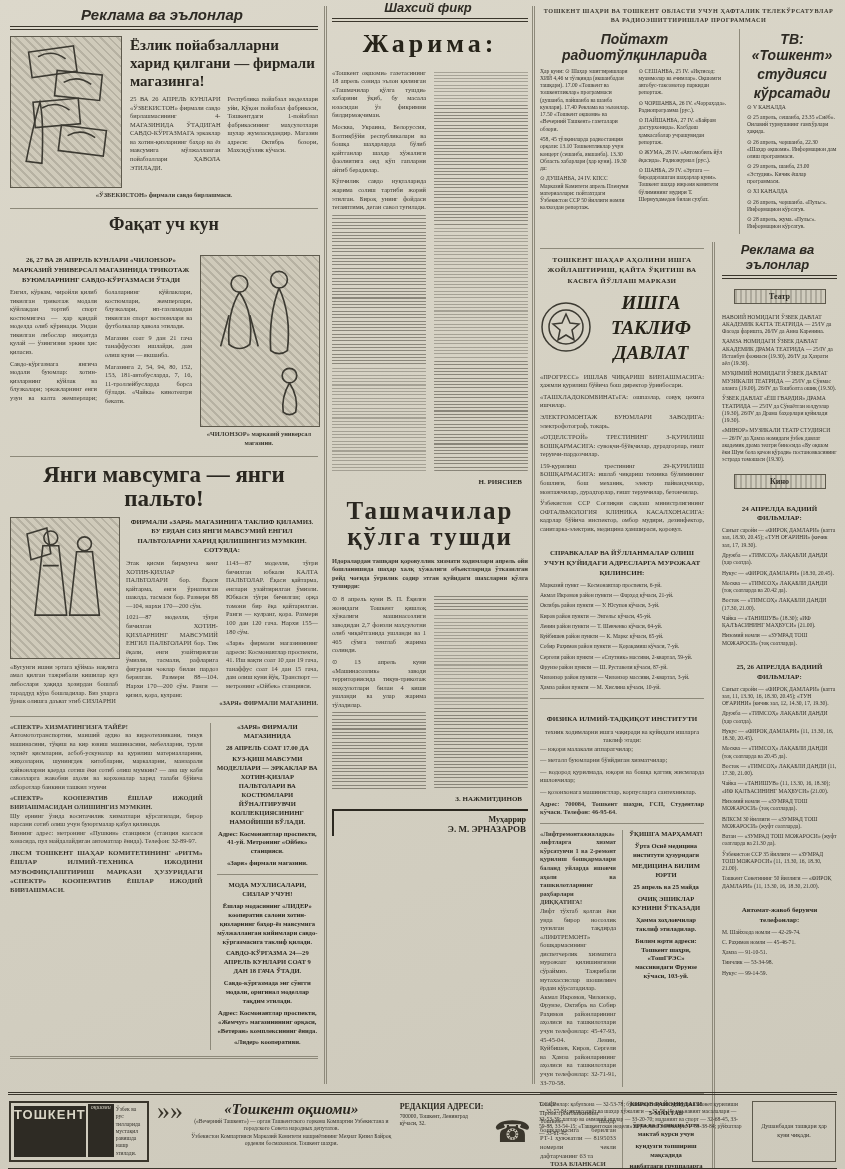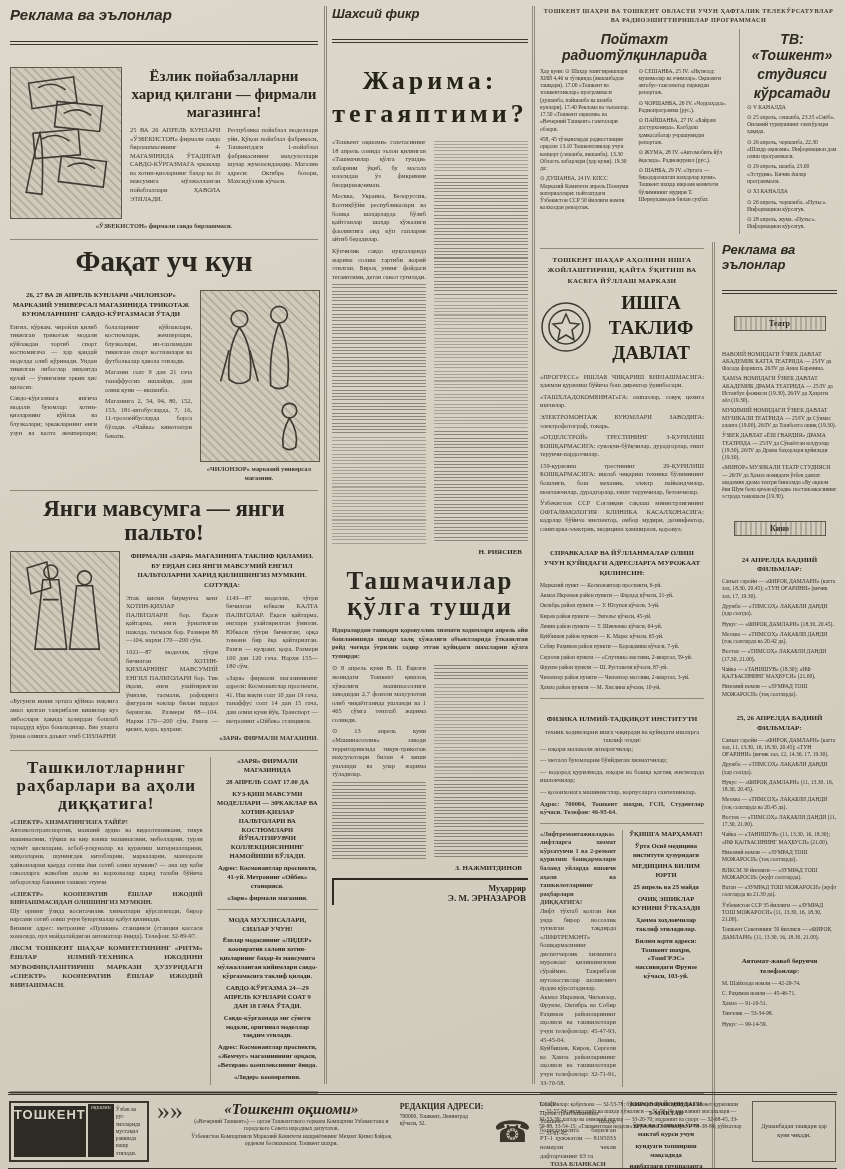--- a/index.html
+++ b/index.html
@@ -4,39 +4,39 @@
 <style>
   html,body{margin:0;padding:0;background:#777;}
   .page{position:relative;width:845px;height:1169px;margin:0 auto;overflow:hidden;
         background:linear-gradient(160deg,#dcd8cb 0%,#d5d1c3 40%,#cdc9bb 100%);
         font-family:"Liberation Serif",serif;color:#33302a;}
   .vrule{position:absolute;top:6px;height:1078px;border-left:3px double #8d897a;}
   .hline{border-top:1px solid #8d897a;margin:6px 0;}
   .dline{border-top:3px double #8d897a;margin:6px 0;}
 
   .col-a{position:absolute;left:10px;top:6px;width:308px;}
-  .col-b{position:absolute;left:332px;top:6px;width:196px;}
+  .col-b{position:absolute;left:332px;top:0;width:196px;}
   .col-c{position:absolute;left:540px;top:6px;width:297px;}
 
   .script-head{font-family:"Liberation Sans",sans-serif;font-style:italic;font-weight:bold;
-    font-size:15px;color:#2e2b24;text-align:left;padding-right:4px;
-    border-bottom:4px double #3a362c;padding-bottom:18px;margin-bottom:22px;}
+    font-size:15px;color:#2e2b24;text-align:center;padding-right:4px;
+    border-bottom:4px double #3a362c;padding-bottom:3px;margin-bottom:6px;}
   .script-head.small{font-size:13px;}
 
   .t{font-size:6.4px;line-height:1.34;text-align:justify;color:#3a372f;}
   .tc{text-align:center;}
   .tiny{font-size:5.6px;line-height:1.3;}
   .capslead{font-size:6.8px;font-weight:bold;text-align:center;line-height:1.4;color:#2c2921;}
   .cols2{column-count:2;column-gap:8px;}
   .fill{background:repeating-linear-gradient(180deg,rgba(62,58,48,.5) 0 1px,rgba(0,0,0,0) 1px 3.3px);
         margin:3px 0;border-radius:1px;}
   .fill.lt{opacity:.65;}
 
   .hl-serif{font-weight:bold;color:#2a2720;text-align:center;font-size:24px;line-height:1.05;}
-  .hl-mid{font-weight:bold;color:#2a2720;text-align:center;font-size:15px;line-height:1.2;}
+  .hl-mid{font-weight:bold;color:#2a2720;font-size:15px;line-height:1.2;}
   .hl-line{font-weight:bold;color:#262319;text-align:center;font-size:26px;letter-spacing:4px;line-height:1.25;}
   .byline{text-align:right;font-weight:bold;font-size:7px;margin:4px 6px 6px 0;color:#2c2921;}
 
   .illus{border:1px solid #5d594c;background:
      repeating-linear-gradient(45deg,rgba(70,66,55,.18) 0 2px,rgba(0,0,0,0) 2px 6px),#cfcaba;
      display:flex;align-items:center;justify-content:center;}
   .illus svg{width:92%;height:92%;}
 
   .adbox{margin-bottom:8px;}
   .sideads{border-left:1px solid #8d897a;padding-left:6px;}
@@ -51,22 +51,22 @@
   .prog-title{font-family:"Liberation Sans",sans-serif;font-style:italic;font-weight:bold;
     font-size:14px;text-align:center;color:#2e2b24;margin:2px 0 5px;}
   .li-item{margin-bottom:3px;}
 
   .c-split{display:flex;gap:8px;margin-top:8px;}
   .c1{width:164px;}
   .c2{flex:1;border-left:3px double #8d897a;padding-left:7px;}
 
   .jobs-org{font-size:7px;font-weight:bold;text-align:center;line-height:1.5;letter-spacing:.4px;color:#2c2921;}
   .jobs-head-row{display:flex;align-items:center;gap:6px;margin:6px 0;}
-  .jobs-title{font-weight:bold;font-size:19px;line-height:1.15;text-align:center;flex:1;color:#262319;}
-  .badge{border:1px solid #5d594c;margin:20px auto;padding:2px 10px;width:70px;text-align:center;
+  .jobs-title{font-style:italic;font-weight:bold;font-size:19px;line-height:1.15;text-align:center;flex:1;color:#262319;}
+  .badge{border:1px solid #5d594c;margin:10px auto;padding:2px 10px;width:70px;text-align:center;
      font-size:8px;font-weight:bold;background:
      repeating-linear-gradient(90deg,rgba(70,66,55,.25) 0 2px,rgba(0,0,0,0) 2px 5px),#d0ccbd;}
   .sec-title{font-size:7px;font-weight:bold;text-align:center;margin:16px 0 3px;color:#2c2921;line-height:1.4;}
 
   .minirow{display:flex;gap:6px;}
   .minirow>div{flex:1;}
   .minirow .rbrd{border-left:1px solid #8d897a;padding-left:5px;}
 
   .footer{position:absolute;left:8px;right:8px;top:1092px;}
   .f-row{display:flex;gap:8px;align-items:stretch;border:1px solid #55523f00;}
@@ -116,21 +116,21 @@
             <div class="t" style="flex:1;">25 ВА 26 АПРЕЛЬ КУНЛАРИ «ЎЗБЕКИСТОН» фирмали савдо бирлашмасининг 4-МАГАЗИНИДА ЎТАДИГАН САВДО-КЎРГАЗМАГА эркаклар ва хотин-қизларнинг баҳор ва ёз мавсумига мўлжалланган пойабзаллари ҲАВОЛА ЭТИЛАДИ.</div>
             <div class="t" style="flex:1;">Республика пойабзал моделлари уйи, Қўқон пойабзал фабрикаси, Тошкентдаги 1-пойабзал фабрикасининг маҳсулотлари шулар жумласидандир. Магазин адреси: Октябрь бозори, Махсидўзлик кўчаси.</div>
           </div>
         </div>
       </div>
       <div class="t tc" style="font-weight:bold;margin-top:3px;">«ЎЗБЕКИСТОН» фирмали савдо бирлашмаси.</div>
     </div>
     <div class="hline"></div>
 
     <div class="adbox">
-      <div class="hl-serif" style="font-size:29px;margin:4px 0 14px;">Фақат уч кун</div>
+      <div class="hl-serif" style="font-size:18px;margin:4px 0 22px;">Фақат уч кун</div>
       <div style="display:flex;gap:8px;">
         <div style="flex:1;">
           <div class="capslead">26, 27 ВА 28 АПРЕЛЬ КУНЛАРИ «ЧИЛОНЗОР» МАРКАЗИЙ УНИВЕРСАЛ МАГАЗИНИДА ТРИКОТАЖ БУЮМЛАРНИНГ САВДО-КЎРГАЗМАСИ ЎТАДИ</div>
           <div class="cols2" style="margin-top:4px;">
               <div class="t li-item">Енгил, кўркам, чиройли қилиб тикилган трикотаж модали кўйлакдан тортиб спорт костюмигача — ҳар қандай моделда олиб кўринади. Ундан тикилган либослар ниҳоятда қулай — ўзингизни эркин ҳис қиласиз.</div>
               <div class="t li-item">Савдо-кўргазмага янгича модали буюмлар: хотин-қизларнинг кўйлак ва блузкалари; эркакларнинг енги узун ва калта жемперлари; болаларнинг кўйлаклари, костюмлари, жемперлари, блузкалари, ип-газламадан тикилган спорт костюмлари ва футболкалар ҳавола этилади.</div>
               <div class="t li-item">Магазин соат 9 дан 21 гача танаффуссиз ишлайди, дам олиш куни — якшанба.</div>
               <div class="t li-item">Магазинга 2, 54, 94, 80, 152, 153, 181-автобусларда, 7, 16, 11-троллейбусларда борса бўлади. «Чайка» кинотеатри бекати.</div>
             </div>
         </div>
@@ -180,21 +180,20 @@
               <div class="t li-item">«Заря» фирмали магазинининг адреси: Космонавтлар проспекти, 41. Иш вақти соат 10 дан 19 гача, танаффус соат 14 дан 15 гача, дам олиш куни йўқ. Транспорт — метронинг «Ойбек» станцияси.</div>
             </div>
           <div class="t" style="font-weight:bold;text-align:right;">«ЗАРЯ» ФИРМАЛИ МАГАЗИНИ.</div>
         </div>
       </div>
     </div>
     <div class="hline"></div>
 
     <div style="display:flex;gap:7px;">
       <div style="flex:1.9;">
-        <div class="hl-serif" style="font-size:17px;letter-spacing:1px;margin:2px 0 5px;">Ташкилотларнинг раҳбарлари ва аҳоли диққатига!</div>
         <div class="t" style="font-weight:bold;">«СПЕКТР» ХИЗМАТИНГИЗГА ТАЙЁР!</div>
         <div class="t">Автомототранспортни, маиший аудио ва видеотехникани, тикув машинасини, тўқиш ва кир ювиш машинасини, мебелларни, турли эҳтиёт қисмларни, асбоб-ускуналар ва қурилиш материалларини, жиҳозларни, шунингдек китобларни, маркаларни, манзарали ҳайвонларни қаерда сотиш ёки сотиб олиш мумкин? — ана шу каби саволларга жавобни аҳоли ва корхоналар харид талаби бўйича ахборотлар банкини ташкил этувчи</div>
         <div class="t" style="font-weight:bold;margin-top:3px;">«СПЕКТР» КООПЕРАТИВ ЁШЛАР ИЖОДИЙ БИРЛАШМАСИДАН ОЛИШИНГИЗ МУМКИН.</div>
         <div class="t">Шу ернинг ўзида воситачилик хизматлари кўрсатилади, бирор нарсани сотиб олиш учун буюртмалар қабул қилинади.</div>
         <div class="t">Бизнинг адрес: метронинг «Пушкин» станцияси (станция кассаси хонасида, пул майдалайдиган автоматлар ёнида). Телефон: 32-89-97.</div>
         <div class="t" style="font-weight:bold;margin-top:3px;font-size:7px;">ЛКСМ ТОШКЕНТ ШАҲАР КОМИТЕТИНИНГ «РИТМ» ЁШЛАР ИЛМИЙ-ТЕХНИКА ИЖОДИНИ МУВОФИҚЛАШТИРИШ МАРКАЗИ ҲУЗУРИДАГИ «СПЕКТР» КООПЕРАТИВ ЁШЛАР ИЖОДИЙ БИРЛАШМАСИ.</div>
       </div>
       <div class="sideads" style="flex:1;">
         <div>
             <div class="side-h li-item">«ЗАРЯ» ФИРМАЛИ МАГАЗИНИДА</div>
@@ -216,21 +215,20 @@
     </div>
 
     <div class="dline"></div>
   </div>
 
   <div class="col-b">
     <div class="script-head small">Шахсий фикр</div>
 
     <div style="margin:6px 0 8px;">
         <div class="hl-line">Жарима:</div>
-        <div class="hl-line">тегаяптими?</div>
       </div>
 
     <div class="cols2">
       <div>
           <div class="t li-item">«Тошкент оқшоми» газетасининг 18 апрель сонида эълон қилинган «Ташмачилар қўлга тушди» хабарини ўқиб, бу масала юзасидан ўз фикримни билдирмоқчиман.</div>
           <div class="t li-item">Москва, Украина, Белоруссия, Болтиқбўйи республикалари ва бошқа шаҳарларда бўлиб қайтганлар шаҳар хўжалиги фаолиятига оид кўп гапларни айтиб берадилар.</div>
           <div class="t li-item">Кўпчилик савдо нуқталарида жарима солиш тартиби жорий этилган. Бироқ унинг фойдаси тегаяптими, деган савол туғилади.</div>
         </div>
       <div class="fill" style="height:150px;"></div>
       <div class="fill lt" style="height:140px;"></div>

